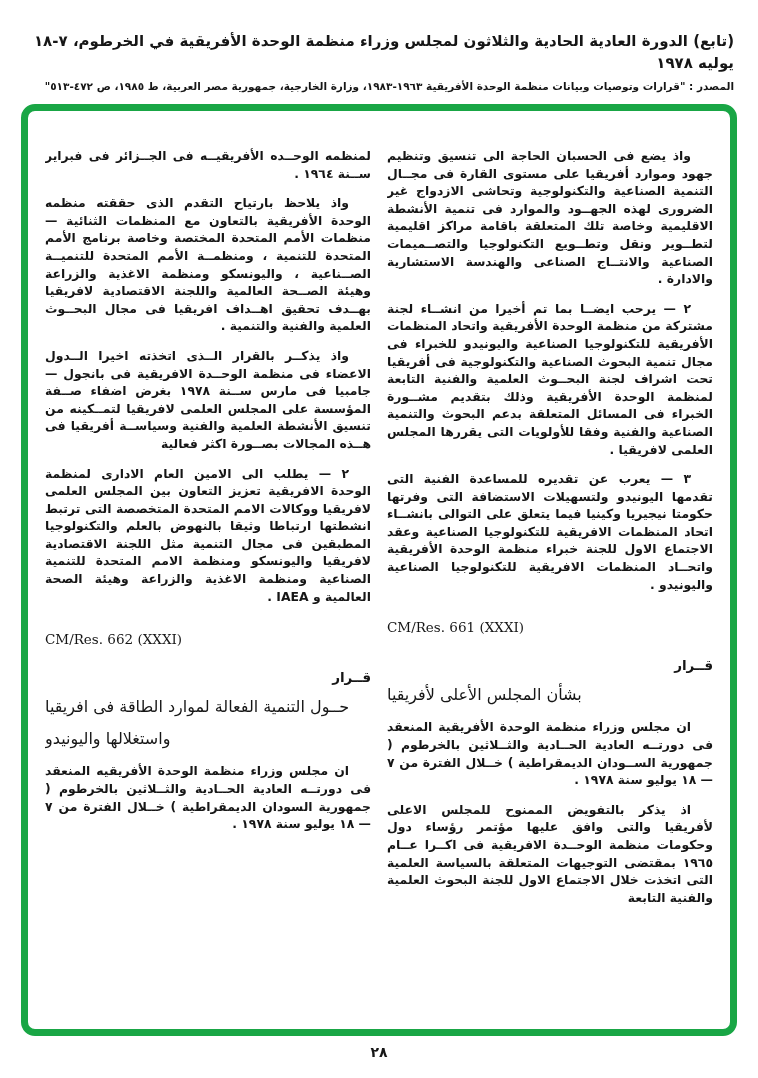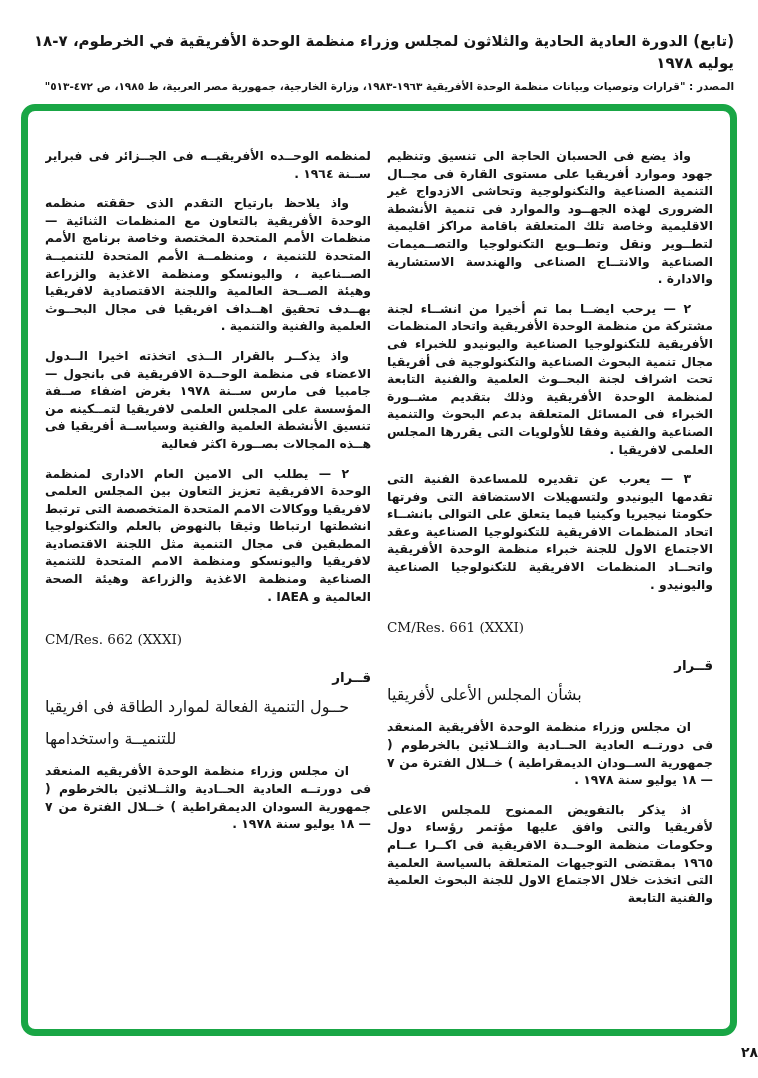--- a/index.html
+++ b/index.html
@@ -60,21 +60,21 @@
     margin:0 0 12px 0;
   }
   .res-subheading{
     text-align:left;font-weight:normal;font-size:16px;
     margin:0 0 14px 0;
     line-height:18px;
   }
   .res-subheading.tight{}
   .pagenum{
     position:absolute;left:0;right:0;top:1044px;
-    text-align:right;
+    text-align:center;
     font-size:14px;font-weight:bold;
     direction:rtl;
   }
 </style>
 </head>
 <body>
 
 <div class="header">
   <div class="header-line1">(تابع) الدورة العادية الحادية والثلاثون لمجلس وزراء منظمة الوحدة الأفريقية في الخرطوم، ٧-١٨ يوليه ١٩٧٨</div>
   <div class="header-line2">المصدر : "قرارات وتوصيات وبيانات منظمة الوحدة الأفريقية ١٩٦٣-١٩٨٣، وزارة الخارجية، جمهورية مصر العربية، ط ١٩٨٥، ص ٤٧٢-٥١٣"</div>
@@ -94,19 +94,19 @@
   </div>
 
   <div class="col">
     <p class="para cont">لمنظمه الوحــده الأفريقيــه فى الجــزائر فى فبراير ســنة ١٩٦٤ .</p>
     <p class="para">واذ يلاحظ بارتياح التقدم الذى حققته منظمه الوحدة الأفريقية بالتعاون مع المنظمات الثنائية — منظمات الأمم المتحدة المختصة وخاصة برنامج الأمم المتحدة للتنمية ، ومنظمــة الأمم المتحدة للتنميــة الصــناعية ، واليونسكو ومنظمة الاغذية والزراعة وهيئة الصــحة العالمية واللجنة الاقتصادية لافريقيا بهــدف تحقيق اهــداف افريقيا فى مجال البحــوث العلمية والفنية والتنمية .</p>
     <p class="para">واذ يذكــر بالقرار الــذى اتخذته اخيرا الــدول الاعضاء فى منظمة الوحــدة الافريقية فى بانجول — جامبيا فى مارس ســنة ١٩٧٨ بغرض اضفاء صــفة المؤسسة على المجلس العلمى لافريقيا لتمــكينه من تنسيق الأنشطة العلمية والفنية وسياســة أفريقيا فى هــذه المجالات بصــورة اكثر فعالية</p>
     <p class="para">٢ — يطلب الى الامين العام الادارى لمنظمة الوحدة الافريقية تعزيز التعاون بين المجلس العلمى لافريقيا ووكالات الامم المتحدة المتخصصة التى ترتبط انشطتها ارتباطا وثيقا بالنهوض بالعلم والتكنولوجيا المطبقين فى مجال التنمية مثل اللجنة الاقتصادية لافريقيا واليونسكو ومنظمة الامم المتحدة للتنمية الصناعية ومنظمة الاغذية والزراعة وهيئة الصحة العالمية و IAEA .</p>
     <div class="cmres">CM/Res. 662 (XXXI)</div>
     <div class="res-heading">قــرار</div>
     <div class="res-subheading tight">حــول التنمية الفعالة لموارد الطاقة فى افريقيا</div>
-    <div class="res-subheading">للتنميــة واستخدامها</div>
+    <div class="res-subheading">واستغلالها واليونيدو</div>
     <p class="para">ان مجلس وزراء منظمة الوحدة الأفريقيه المنعقد فى دورتــه العادية الحــادية والثــلاثين بالخرطوم ( جمهورية السودان الديمقراطية ) خــلال الفترة من ٧ — ١٨ يوليو سنة ١٩٧٨ .</p>
   </div>
 
 </div>
 
 <div class="pagenum">٢٨</div>
 
 </body></html>

